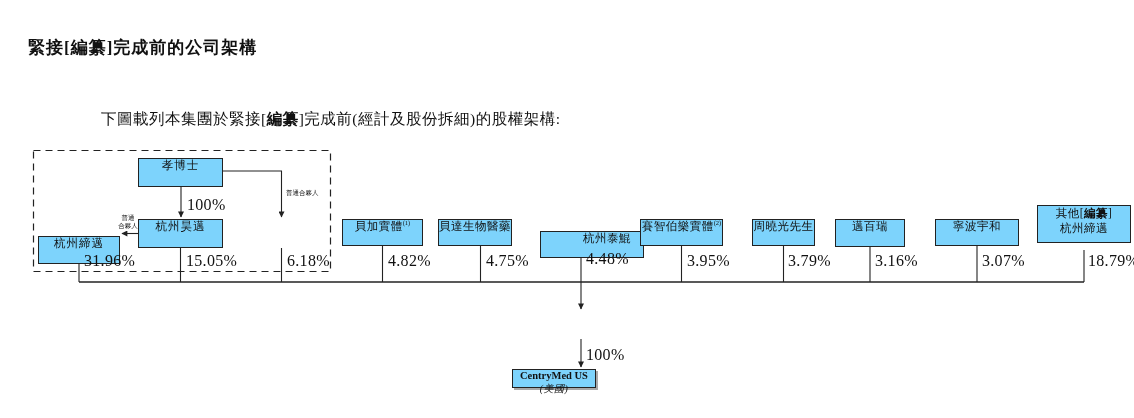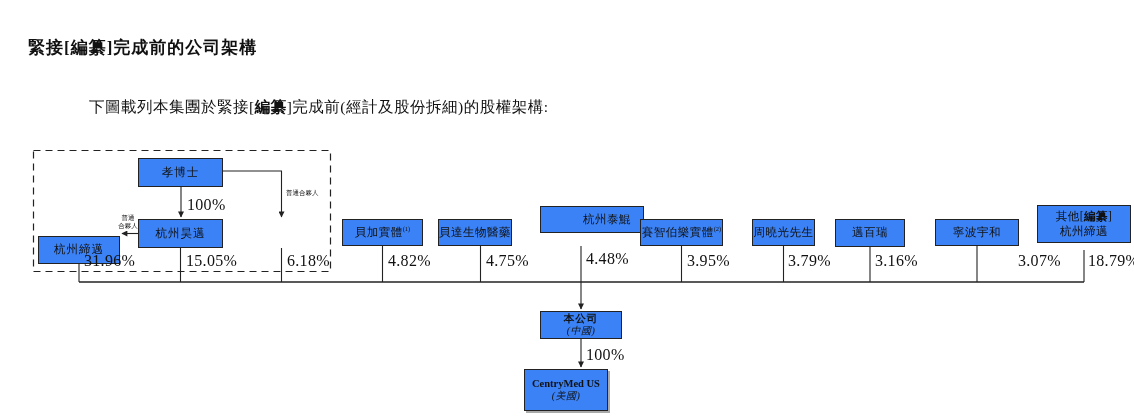--- a/index.html
+++ b/index.html
@@ -6,29 +6,29 @@
   body{
     width:1134px;height:418px;position:relative;background:#ffffff;
     font-family:"Liberation Serif","DejaVu Serif",serif;color:#111;
     overflow:hidden;
   }
   .heading{
     position:absolute;left:28px;top:36px;margin:0;
     font-size:17px;font-weight:700;letter-spacing:1px;white-space:nowrap;
   }
   .intro{
-    position:absolute;left:85px;top:93px;margin:4px;
+    position:absolute;left:85px;top:93px;margin:16px;
     font-size:15.5px;letter-spacing:.5px;white-space:nowrap;
   }
   .redact{font-weight:900;}
   .diagram{position:absolute;left:0;top:0;width:1134px;height:418px;}
   svg.wires{position:absolute;left:0;top:0;pointer-events:none;}
   .box{
-    position:absolute;box-sizing:border-box;border:1.2px solid #222;background:#3b82f6;
-    display:flex;flex-direction:column;align-items:center;justify-content:center;
+    position:absolute;box-sizing:border-box;border:1.2px solid #222;background:#7dd3fc;
+    display:flex;flex-direction:column;align-items:center;
     text-align:center;font-size:11.5px;line-height:1.2;letter-spacing:1px;white-space:nowrap;
   }
   .box .sup{font-size:6.5px;letter-spacing:0;vertical-align:super;line-height:0;}
   .box.small-gap{letter-spacing:.5px;}
   .pct{position:absolute;font-size:16px;letter-spacing:.3px;white-space:nowrap;}
   .gp{position:absolute;font-size:6.5px;letter-spacing:0;line-height:1.2;white-space:nowrap;}
   .gp.stacked{text-align:center;}
   .org-name{font-weight:700;font-size:10.5px;letter-spacing:1px;}
   .org-jur{font-style:italic;font-size:10px;letter-spacing:.5px;}
   .shadowed{box-shadow:2px 2px 0 #a9a9a9;}
@@ -95,21 +95,21 @@
   <div class="pct" style="left:84px;top:252px;">31.96%</div>
   <div class="pct" style="left:186px;top:252px;">15.05%</div>
   <div class="pct" style="left:287px;top:252px;text-align:center;">6.18%</div>
 
   <div class="box small-gap" style="left:342px;top:219px;width:81px;height:27px;">
     <span><span>貝加實體</span><span class="sup">(1)</span></span>
   </div>
   <div class="box small-gap" style="left:438px;top:219px;width:74px;height:27px;">
     <span>貝達生物醫藥</span>
   </div>
-  <div class="box small-gap" style="left:540px;top:206px;width:104px;height:27px;padding-left:30px;">
+  <div class="box small-gap" style="left:540px;top:231px;width:104px;height:27px;padding-left:30px;">
     <span>杭州泰鯤</span>
   </div>
   <div class="box small-gap" style="left:640px;top:219px;width:83px;height:27px;">
     <span><span>賽智伯樂實體</span><span class="sup">(2)</span></span>
   </div>
   <div class="box small-gap" style="left:752px;top:219px;width:63px;height:27px;">
     <span>周曉光先生</span>
   </div>
   <div class="box small-gap" style="left:835px;top:219px;width:70px;height:28px;">
     <span>邁百瑞</span>
@@ -121,26 +121,22 @@
     <span><span>其他[</span><span class="redact">編纂</span><span>]</span></span>
     <span>杭州締邁</span>
   </div>
 
   <div class="pct" style="left:388px;top:252px;">4.82%</div>
   <div class="pct" style="left:486px;top:252px;">4.75%</div>
   <div class="pct" style="left:586px;top:250px;">4.48%</div>
   <div class="pct" style="left:687px;top:252px;">3.95%</div>
   <div class="pct" style="left:788px;top:252px;">3.79%</div>
   <div class="pct" style="left:875px;top:252px;">3.16%</div>
-  <div class="pct" style="left:982px;top:252px;margin-left:36px;">3.07%</div>
+  <div class="pct" style="left:982px;top:252px;">3.07%</div>
   <div class="pct" style="left:1088px;top:252px;">18.79%</div>
 
-  <div class="box" style="left:540px;top:311px;width:82px;height:28px;">
-    <span class="org-name">本公司</span>
-    <span class="org-jur">(中國)</span>
-  </div>
   <div class="pct" style="left:586px;top:346px;">100%</div>
-  <div class="box shadowed" style="left:524px;top:369px;width:84px;height:42px;">
+  <div class="box shadowed" style="left:512px;top:369px;width:84px;height:19px;">
     <span class="org-name" style="letter-spacing:0;">CentryMed US</span>
     <span class="org-jur">(美國)</span>
   </div>
 
 </div>
 
 </body></html>

